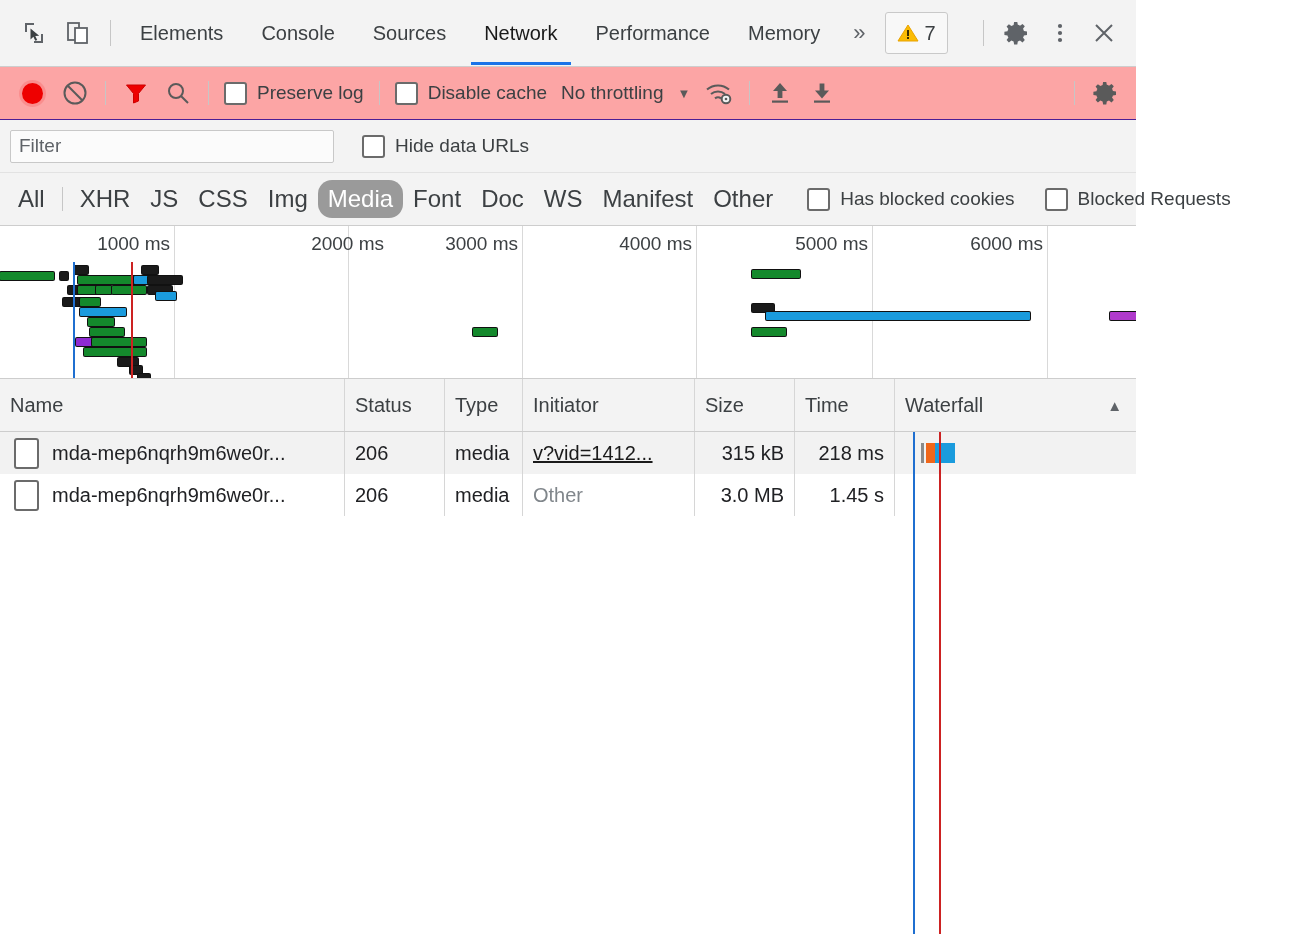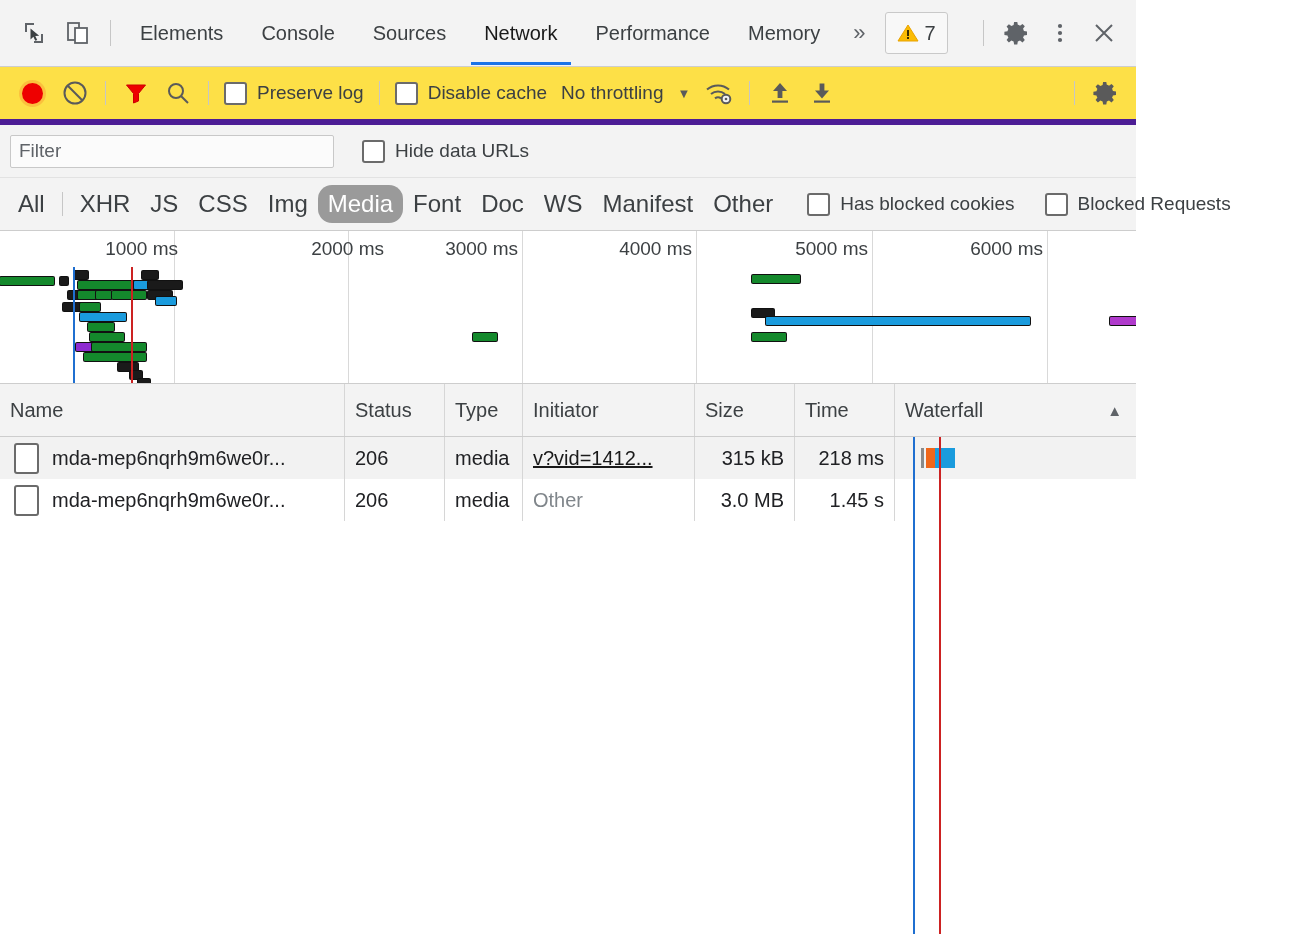--- a/index.html
+++ b/index.html
@@ -76,24 +76,24 @@
     padding: 0 11px;
     margin-left: 6px;
     flex: 0 0 auto;
   }
   .warn-badge .cnt { font-size: 20px; color: #3c4043; }
   .right-tools { margin-left: auto; display: flex; align-items: center; padding-right: 10px; }
 
   
   .toolbar2 {
     height: 52px; min-height: 52px;
-    background: #fde047;
+    background: #fca5a5;
     display: flex;
     align-items: center;
-    border-bottom: 6px solid #4c1d95;
+    border-bottom: 1px solid #4c1d95;
   }
   .rec-dot {
     width: 44px; height: 44px;
     display: flex; align-items: center; justify-content: center;
     flex: 0 0 auto;
     margin-left: 10px;
   }
   .rec-dot i {
     display: block;
     width: 21px; height: 21px;
@@ -459,21 +459,21 @@
     </div>
     <div class="cbx-wrap">
       <span class="cbx"></span>
       <span>Blocked Requests</span>
     </div>
   </div>
 
   <div class="overview" id="overview">
     <div class="ov-grid" id="ov-grid">
         <div class="ov-gline" style="left: 174px;"></div>
-        <div class="ov-label" style="left: 174px; margin-left: 8px;">1000 ms</div>
+        <div class="ov-label" style="left: 174px;">1000 ms</div>
         <div class="ov-gline" style="left: 348px;"></div>
         <div class="ov-label" style="left: 348px; margin-left: 40px;">2000 ms</div>
         <div class="ov-gline" style="left: 522px;"></div>
         <div class="ov-label" style="left: 522px;">3000 ms</div>
         <div class="ov-gline" style="left: 696px;"></div>
         <div class="ov-label" style="left: 696px;">4000 ms</div>
         <div class="ov-gline" style="left: 872px;"></div>
         <div class="ov-label" style="left: 872px;">5000 ms</div>
         <div class="ov-gline" style="left: 1047px;"></div>
         <div class="ov-label" style="left: 1047px;">6000 ms</div>

